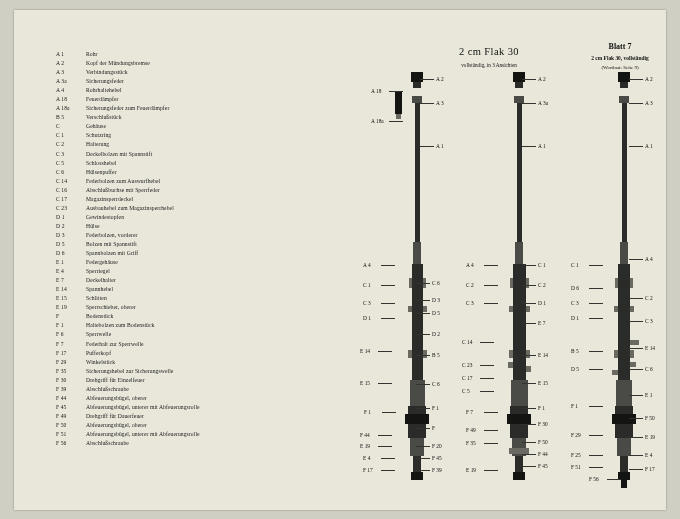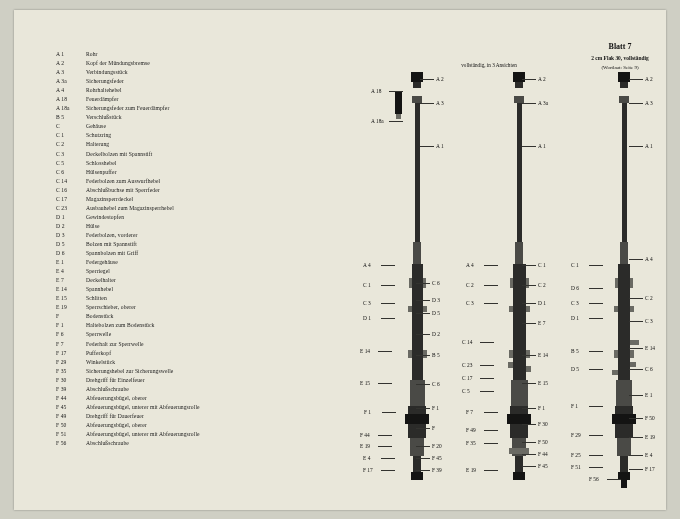--- a/index.html
+++ b/index.html
@@ -228,20 +228,21 @@
       <div class="lrow">
         <span class="lcode">F 51</span>
         <span class="ltext">Abfeuerungsbügel, unterer mit Abfeuerungsrolle</span>
       </div>
       <div class="lrow">
         <span class="lcode">F 56</span>
         <span class="ltext">Abschlußschraube</span>
       </div>
     </div>
 
+  <div class="hdr" id="title-mid">2 cm Flak 30</div>
   <div class="hdr" id="sub-mid">vollständig, in 3 Ansichten</div>
   <div class="hdr" id="title-right">Blatt 7</div>
   <div class="hdr" id="sub-right1">2 cm Flak 30, vollständig</div>
   <div class="hdr" id="sub-right2">(Wortlaut: Seite 9)</div>
 
   <div class="fig" id="fig-left" style="left: 0px; top: 0px; width: 652px; height: 500px;">
       <div class="prt d" style="left: 397px; top: 62px; width: 12px; height: 10px;"></div>
       <div class="prt" style="left: 399px; top: 72px; width: 8px; height: 6px;"></div>
       <div class="prt l" style="left: 398px; top: 86px; width: 10px; height: 7px;"></div>
       <div class="prt" style="left: 400.5px; top: 93px; width: 5px; height: 150px;"></div>

